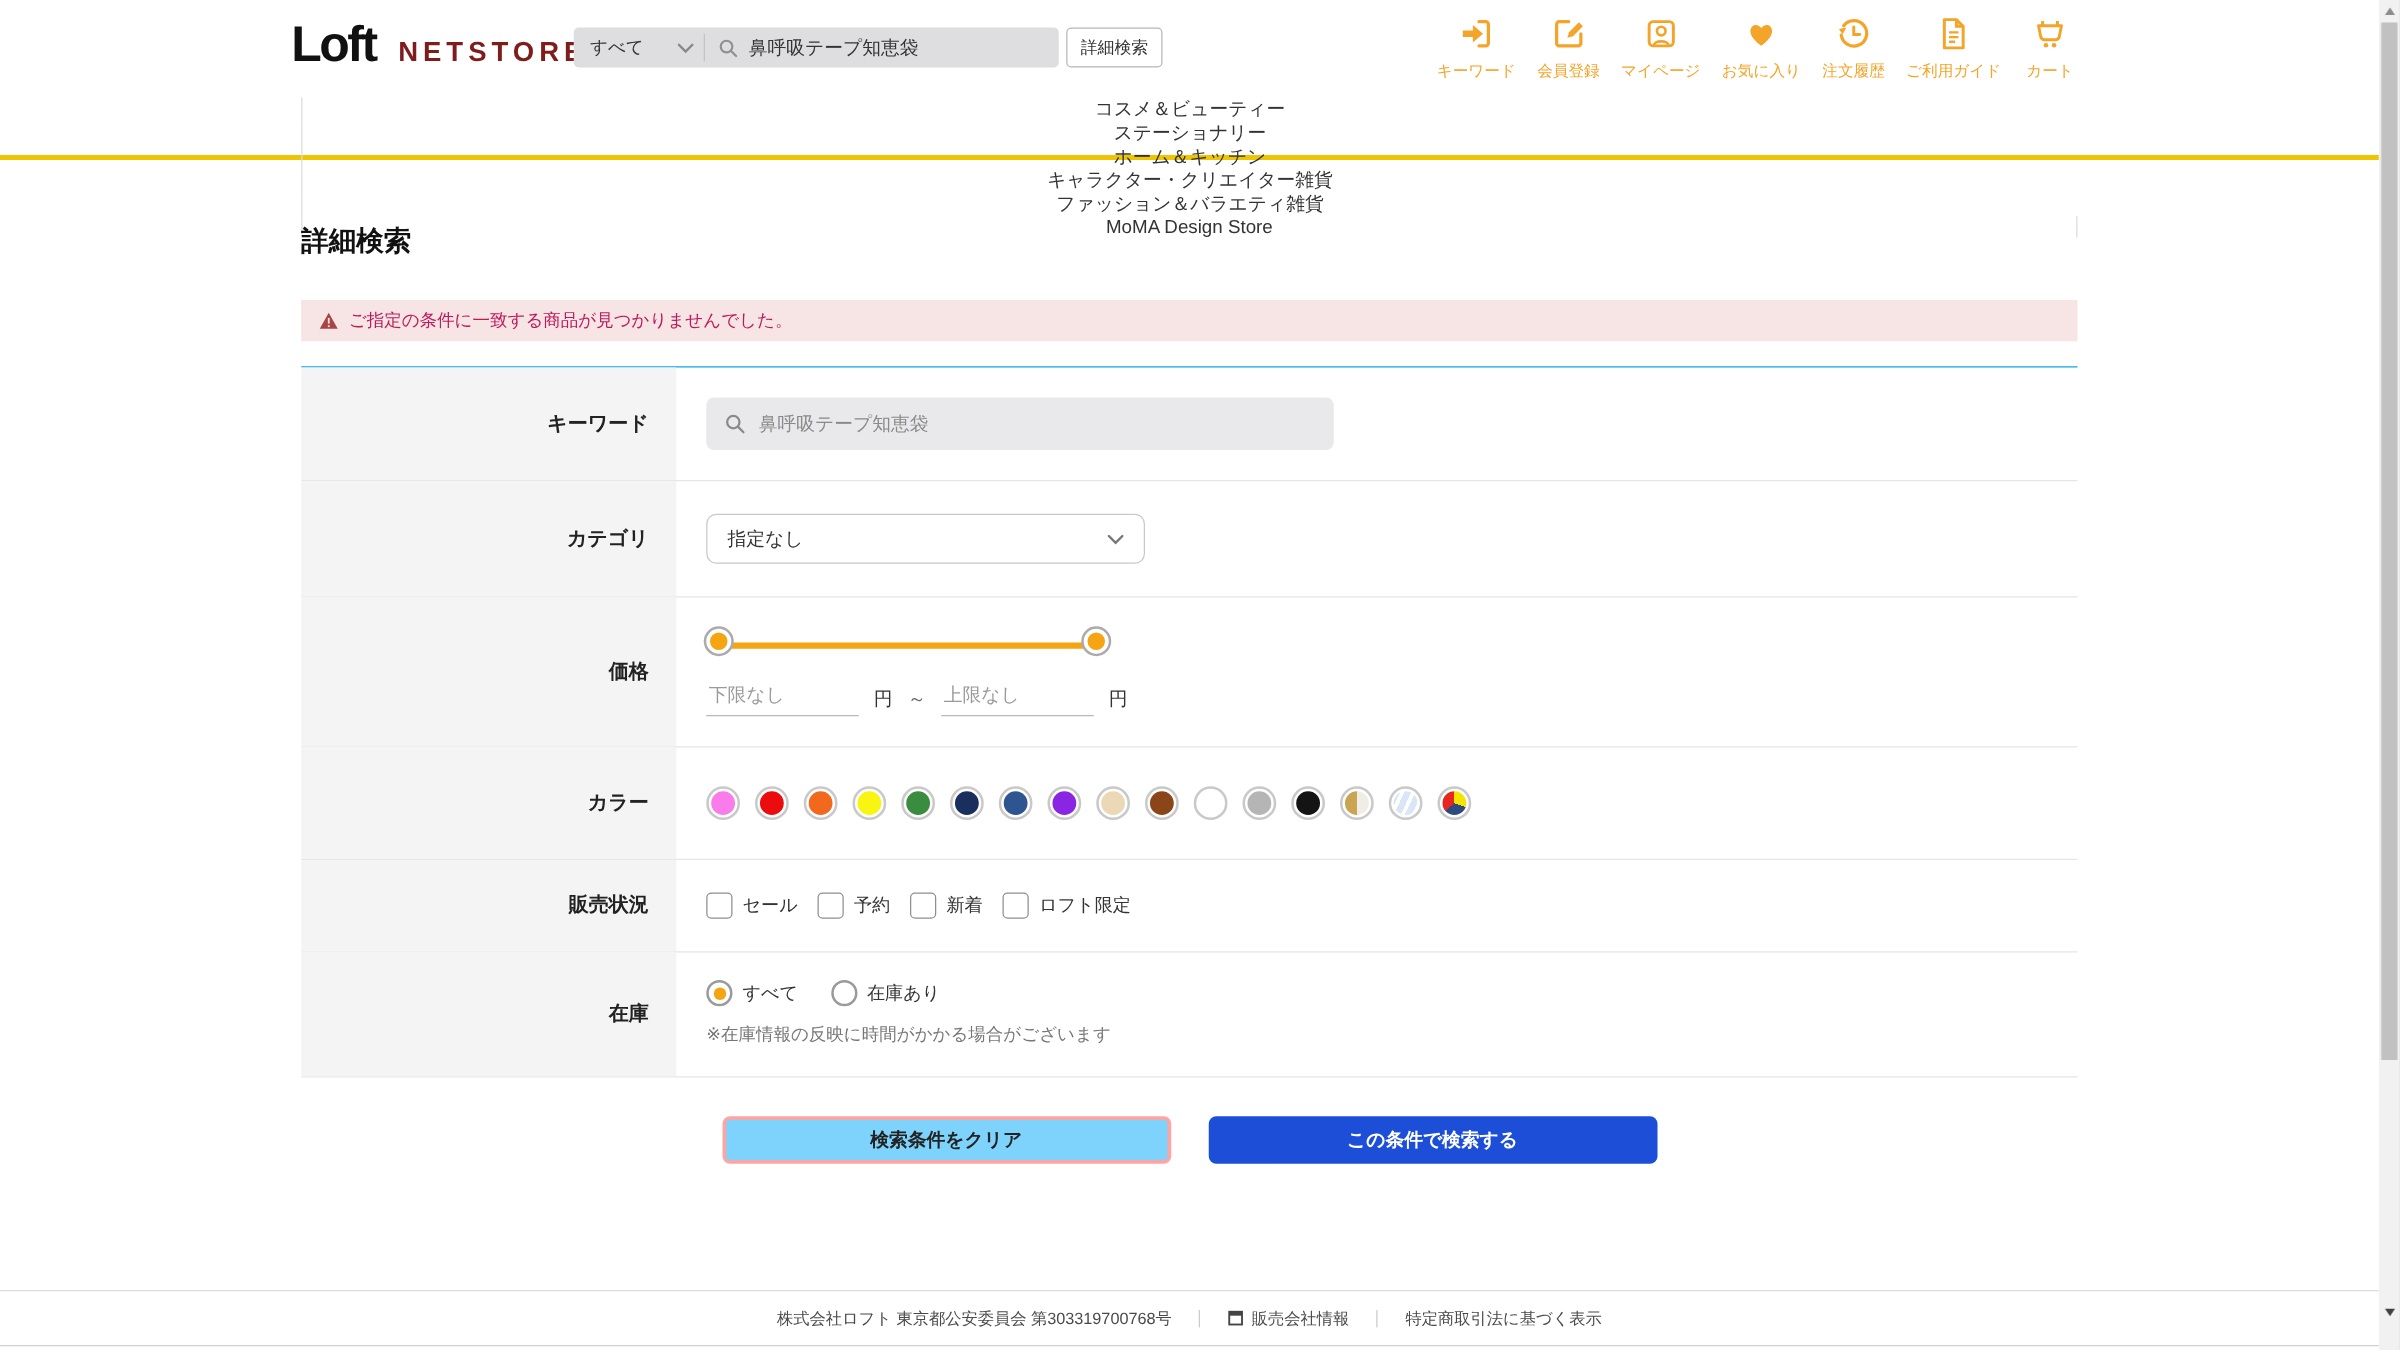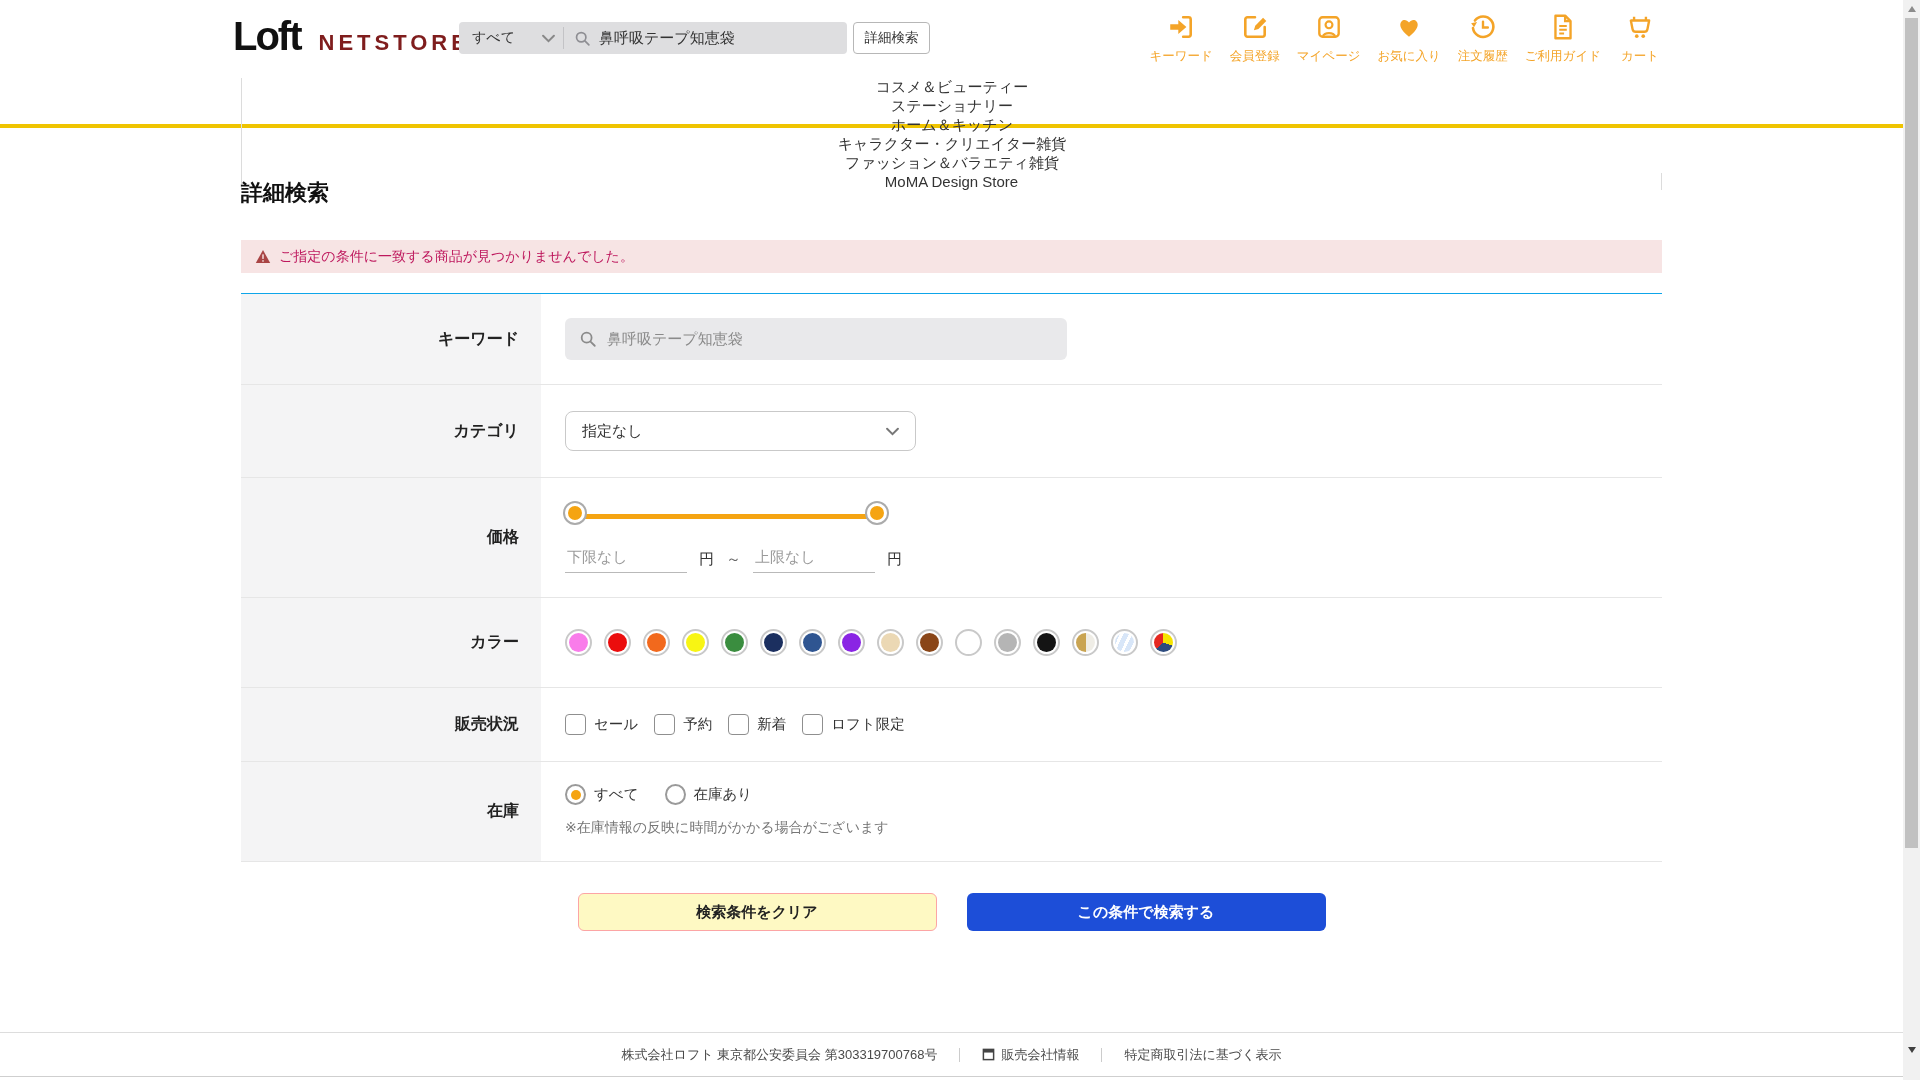--- a/index.html
+++ b/index.html
@@ -87,21 +87,21 @@
   .r-stock { height:100px; }
   .r-stock .row-content { padding-top:22px; }
   .radios { display:flex; gap:26px; }
   .radio-item { display:flex; align-items:center; gap:8px; font-size:14.5px; color:#333; cursor:pointer; }
   .radio { width:21px; height:21px; border:2px solid #9A9A9A; border-radius:50%; background:#fff;
     position:relative; flex:none; }
   .radio.on::after { content:''; position:absolute; inset:3.5px; border-radius:50%; background:#F5A412; }
   .stock-note { margin-top:14px; font-size:14px; color:#777; }
 
   .actions { margin-top:31px; display:flex; justify-content:center; gap:30px; }
-  .btn-clear { width:359px; height:38px; background:#fef9c3; border:1px solid #fca5a5; border-radius:6px;
+  .btn-clear { width:359px; height:38px; background:#7dd3fc; border:3px solid #fca5a5; border-radius:6px;
     font-weight:700; font-size:15px; color:#222; cursor:pointer; font-family:inherit; }
   .btn-search { width:359px; height:38px; background:#1d4ed8; border:none; border-radius:6px;
     font-weight:700; font-size:15px; color:#fff; cursor:pointer; font-family:inherit; }
 
   
   footer { margin-top:101px; border-top:1px solid #DDDDDD; border-bottom:1px solid #CFCFCF; height:45px;
     display:flex; align-items:center; justify-content:center; font-size:13px; color:#4A4A4A; }
   .vsep { width:1px; height:14px; background:#CCC; margin:0 22px; }
   .f-link { display:flex; align-items:center; gap:6px; cursor:pointer; }
   .f-link svg { width:13px; height:13px; }

